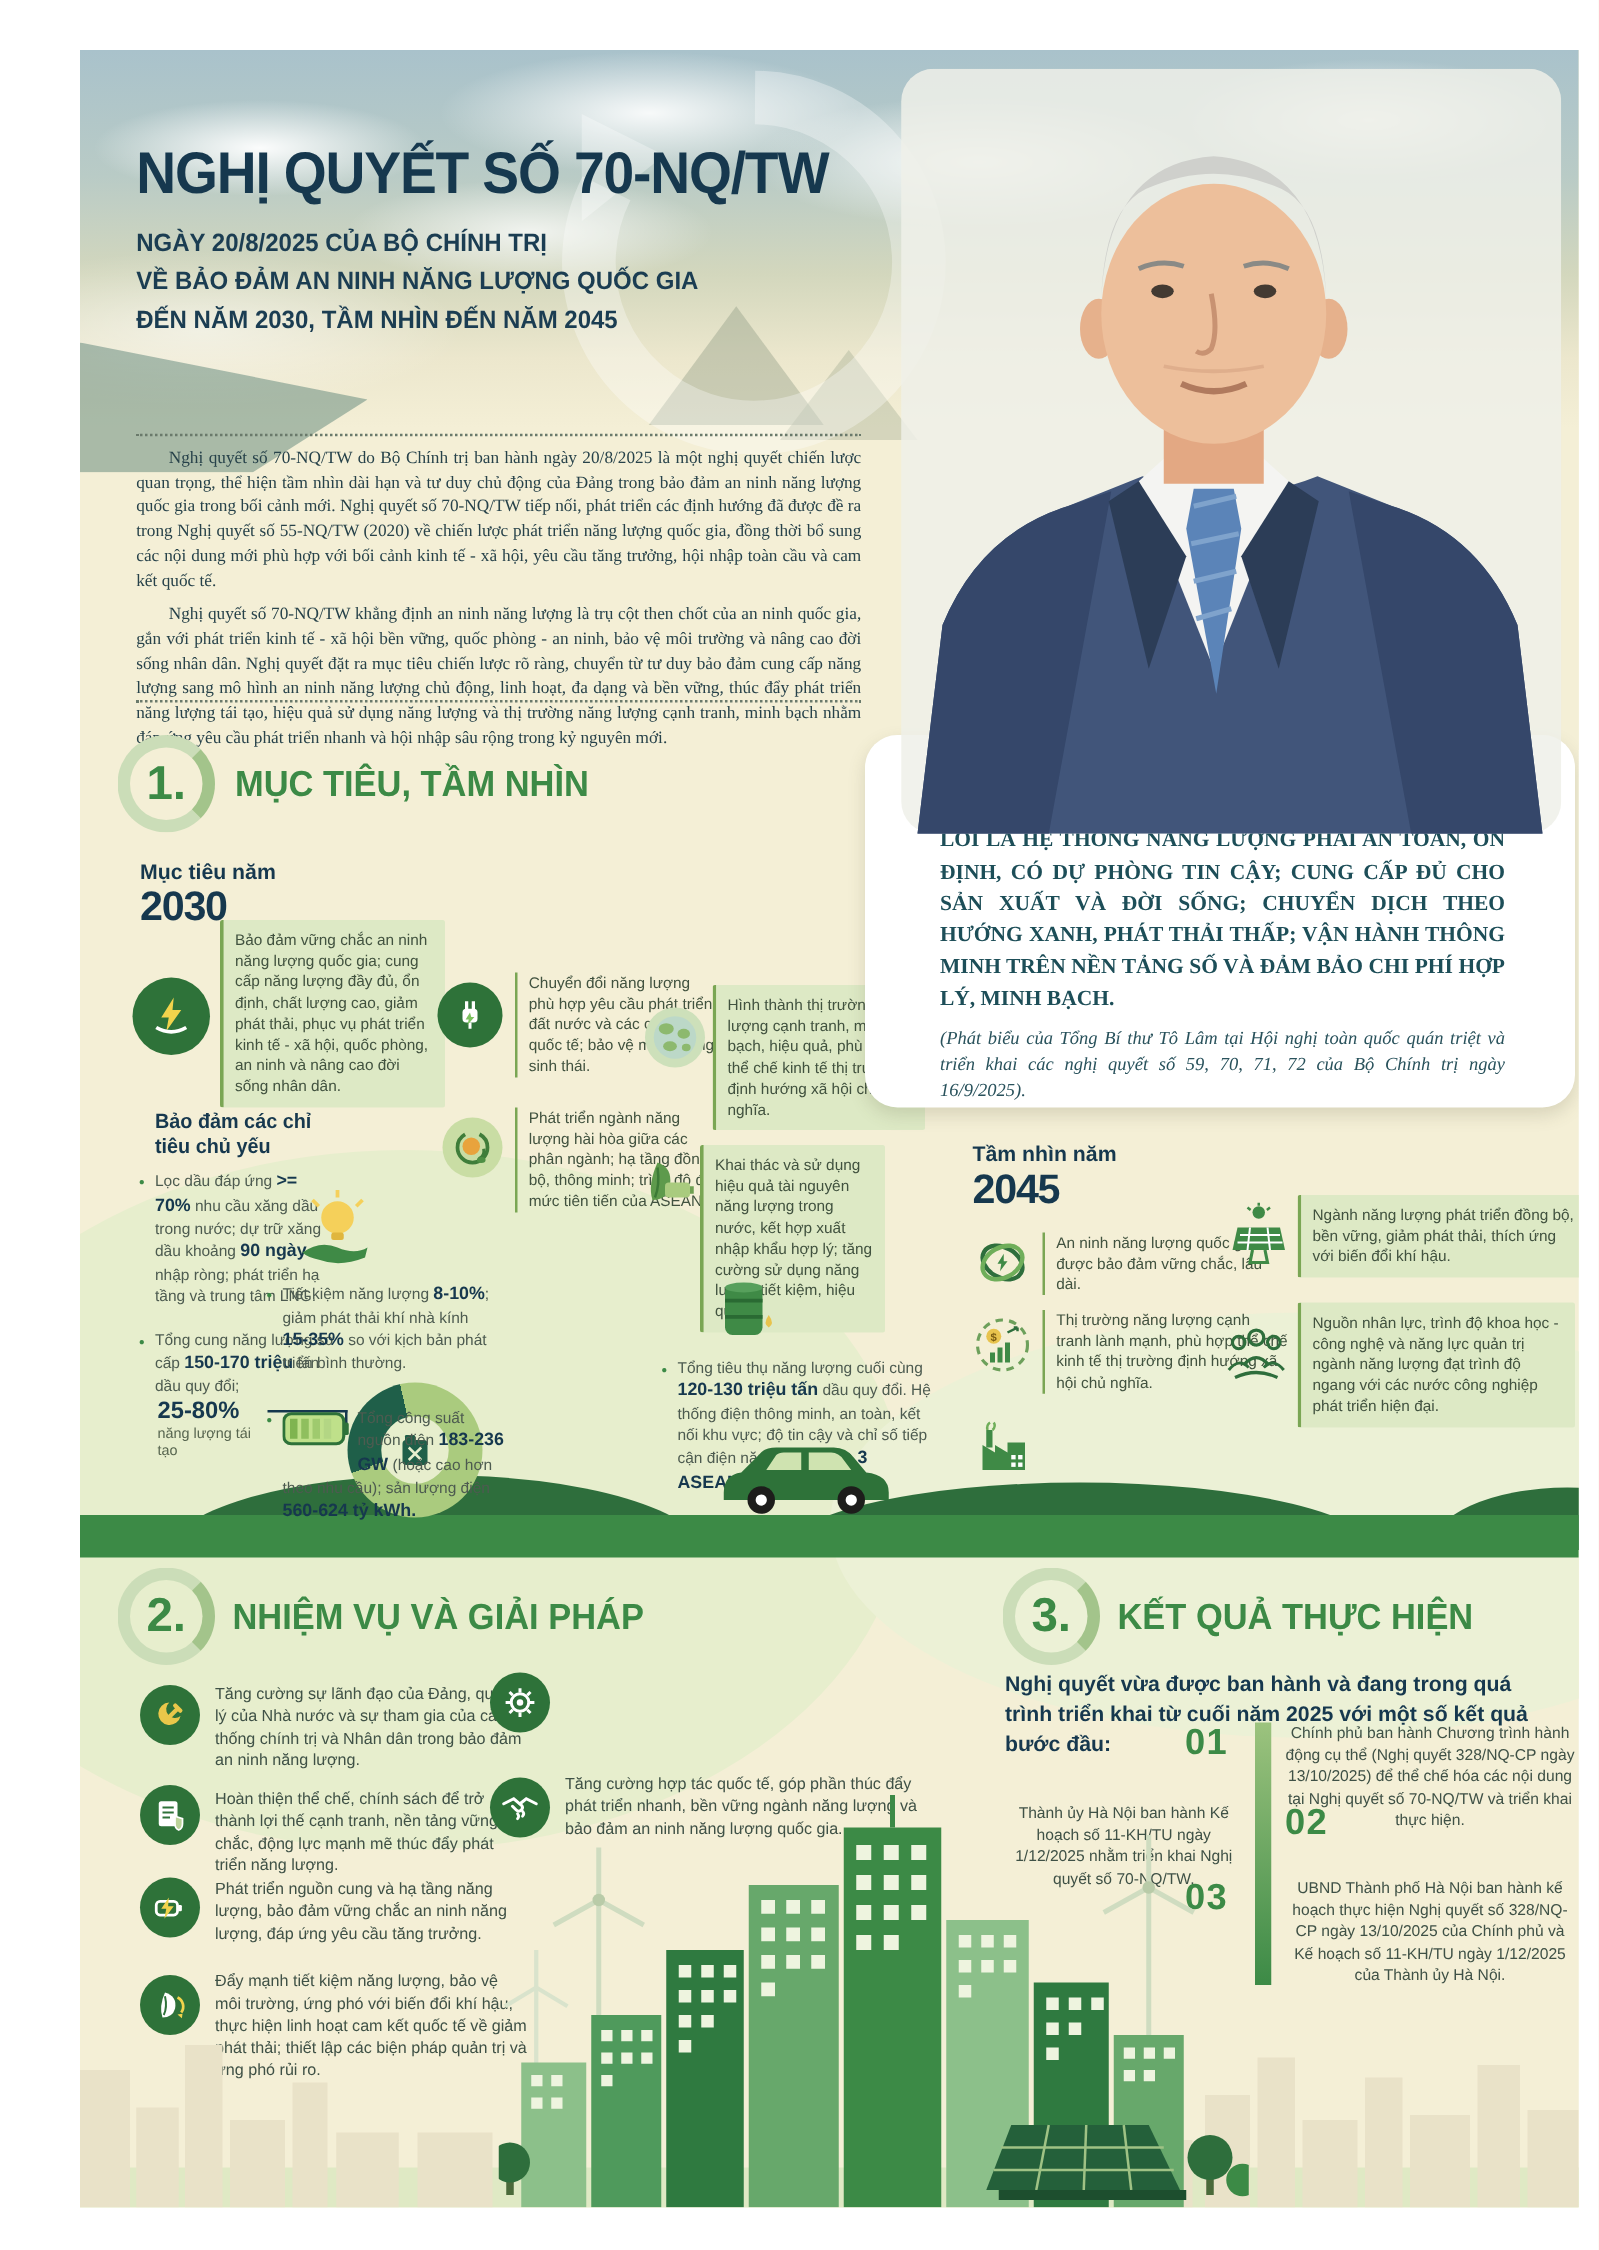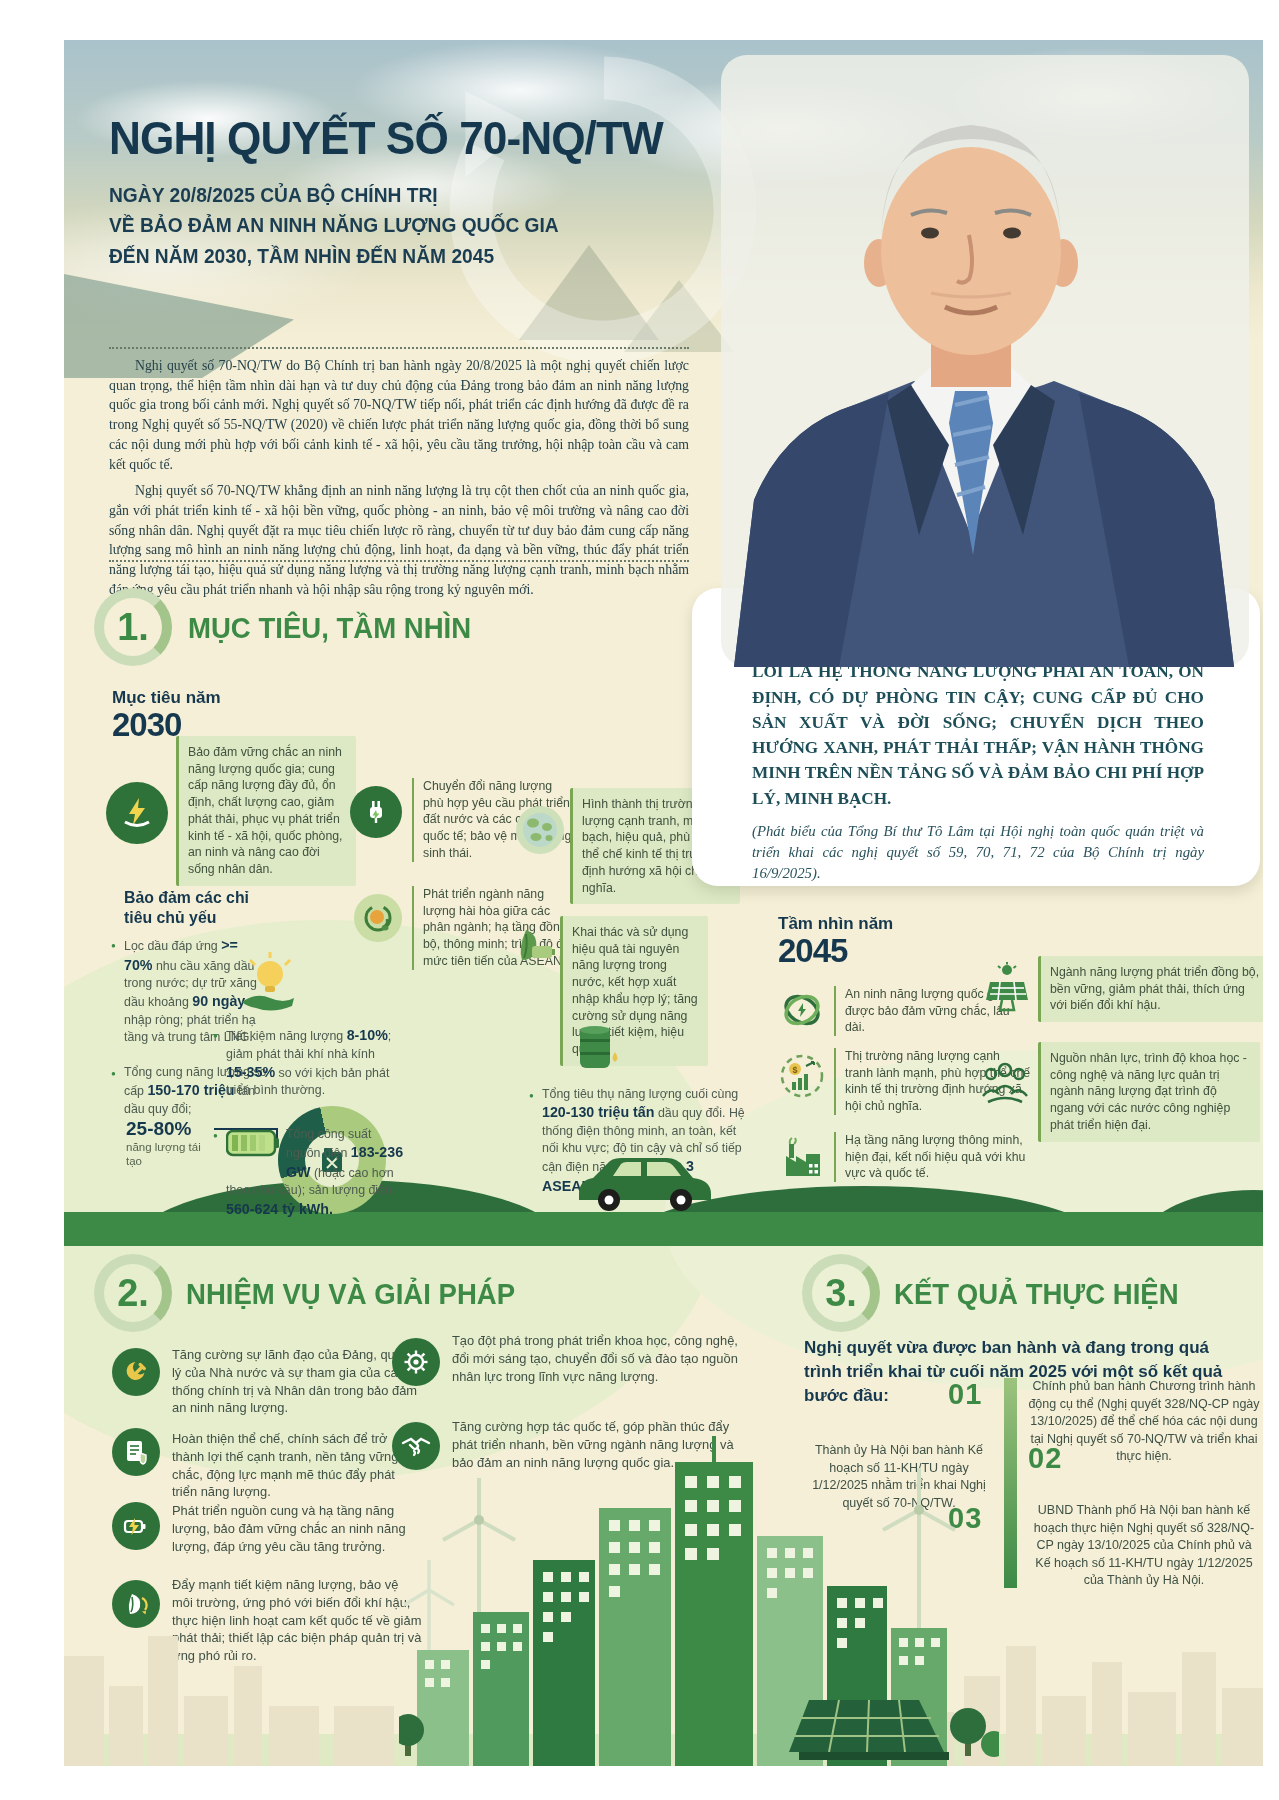--- a/index.html
+++ b/index.html
@@ -282,21 +282,20 @@
 
   <svg style="position:absolute;left:716px;top:1096px;" width="46" height="46" viewBox="0 0 46 46">
     <path d="M6,40 L6,20 L16,26 L16,20 L26,26 L26,18 L40,18 L40,40 Z" fill="#3f8a46"></path>
     <rect x="9" y="8" width="5" height="14" fill="#3f8a46"></rect>
     <rect x="29" y="28" width="3.5" height="3.5" fill="#ffffff"></rect>
       <rect x="34.5" y="28" width="3.5" height="3.5" fill="#ffffff"></rect>
     <rect x="29" y="34" width="3.5" height="3.5" fill="#ffffff"></rect>
       <rect x="34.5" y="34" width="3.5" height="3.5" fill="#ffffff"></rect>
     <path d="M10,8 q-1,-4 2,-6 M14,8 q3,-3 1,-6" stroke="#6fae5a" stroke-width="2" fill="none"></path>
   </svg>
-  <div class="goal-line" style="left:770px;top:1092px;width:186px;">Hạ tầng năng lượng thông minh, hiện đại, kết nối hiệu quả với khu vực và quốc tế.</div>
 
   <svg style="position:absolute;left:920px;top:922px;" width="46" height="52" viewBox="0 0 46 52">
     <circle cx="23" cy="8" r="5" fill="#3f8a46"></circle>
       <line x1="23" y1="0" x2="23" y2="2.5" stroke="#3f8a46" stroke-width="2"></line>
       <line x1="14" y1="4" x2="16.5" y2="6" stroke="#3f8a46" stroke-width="2"></line>
       <line x1="32" y1="4" x2="29.5" y2="6" stroke="#3f8a46" stroke-width="2"></line>
     <path d="M6,20 L40,20 L44,38 L2,38 Z" fill="#3f8a46"></path>
     <line x1="8" y1="26" x2="40" y2="26" stroke="#ffffff" stroke-width="1.6"></line>
       <line x1="6" y1="32" x2="42" y2="32" stroke="#ffffff" stroke-width="1.6"></line>
     <line x1="16" y1="20" x2="14" y2="38" stroke="#ffffff" stroke-width="1.6"></line>
@@ -378,21 +377,20 @@
           <line x1="14" y1="22" x2="14" y2="25.5"></line>
           <line x1="2.5" y1="14" x2="6" y2="14"></line>
           <line x1="22" y1="14" x2="25.5" y2="14"></line>
           <line x1="5.6" y1="5.6" x2="8.2" y2="8.2"></line>
           <line x1="19.8" y1="19.8" x2="22.4" y2="22.4"></line>
           <line x1="5.6" y1="22.4" x2="8.2" y2="19.8"></line>
           <line x1="19.8" y1="8.2" x2="22.4" y2="5.6"></line>
         </g>
       </svg>
   </div>
-  <div class="s2-item" style="left:388px;top:1292px;width:296px;">Tạo đột phá trong phát triển khoa học, công nghệ, đổi mới sáng tạo, chuyển đổi số và đào tạo nguồn nhân lực trong lĩnh vực năng lượng.</div>
 
   <div class="ic" style="left:328px;top:1382px;width:48px;height:48px;">
     <svg width="30" height="30" viewBox="0 0 30 30">
         <path d="M2,12 L10,8 L16,13 Q18,15 16,17 Q14,19 12,17 L9,14" fill="none" stroke="#ffffff" stroke-width="2.4" stroke-linecap="round"></path>
         <path d="M28,12 L20,8 L15,12" fill="none" stroke="#ffffff" stroke-width="2.4" stroke-linecap="round"></path>
         <path d="M17,18 Q19,20 17,22 M13,20 Q15,22 13,24" stroke="#ffffff" stroke-width="2.2" fill="none" stroke-linecap="round"></path>
       </svg>
   </div>
   <div class="s2-item" style="left:388px;top:1378px;width:296px;">Tăng cường hợp tác quốc tế, góp phần thúc đẩy phát triển nhanh, bền vững ngành năng lượng và bảo đảm an ninh năng lượng quốc gia.</div>
 

